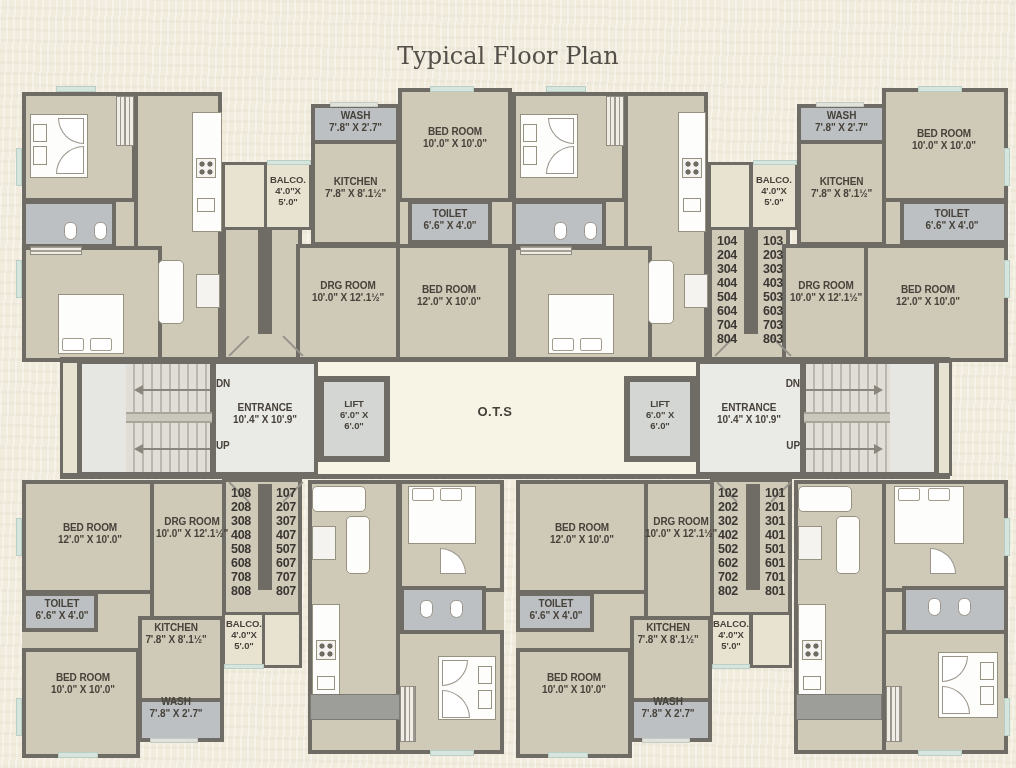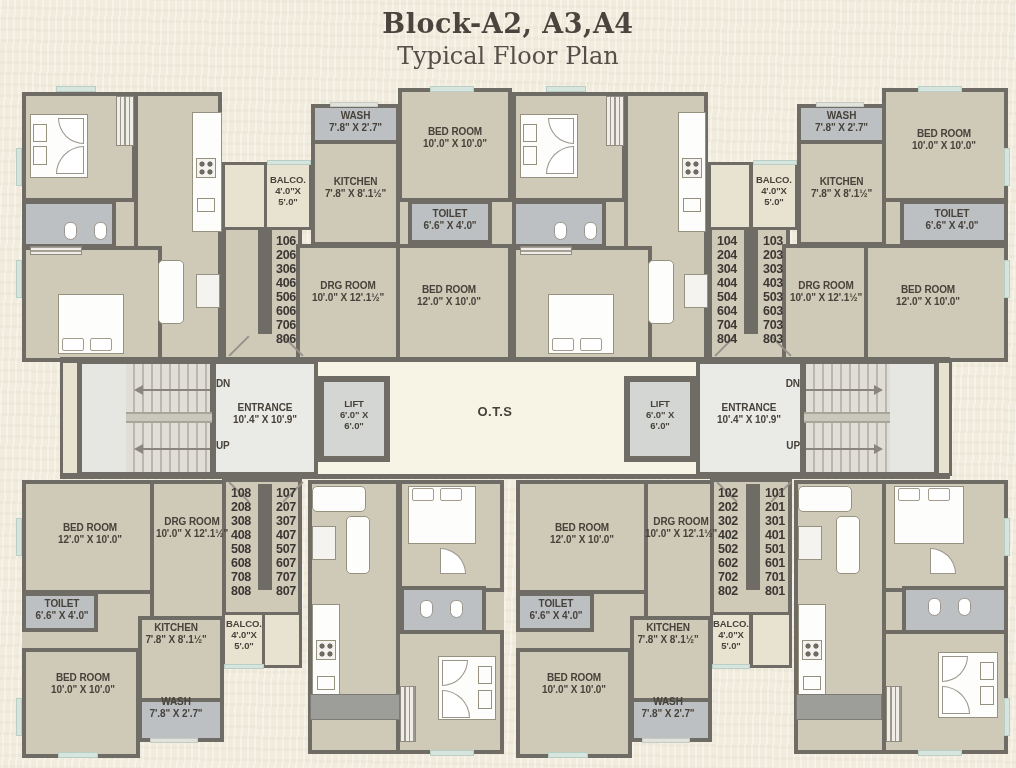--- a/index.html
+++ b/index.html
@@ -56,21 +56,20 @@
     background-image:radial-gradient(circle at 28% 28%, #6f6b62 2.2px, transparent 3px),
                      radial-gradient(circle at 72% 28%, #6f6b62 2.2px, transparent 3px),
                      radial-gradient(circle at 28% 72%, #6f6b62 2.2px, transparent 3px),
                      radial-gradient(circle at 72% 72%, #6f6b62 2.2px, transparent 3px);}
 </style>
 </head>
 <body>
 
 <div class="page">
 
-  <div class="t1">Block-A2, A3,A4</div>
   <div class="t2">Typical Floor Plan</div>
 
   <div class="room" style="left:134px;top:92px;width:88px;height:270px"></div>
   <div class="area" style="left:114px;top:200px;width:24px;height:50px"></div>
   <div class="room" style="left:22px;top:92px;width:114px;height:110px"></div>
   <div class="room gray" style="left:22px;top:200px;width:94px;height:48px"></div>
   <div class="room" style="left:22px;top:246px;width:140px;height:116px"></div>
   <div class="suite" style="left:30px;top:114px;width:58px;height:64px"></div>
   <div class="fix" style="left:33px;top:124px;width:14px;height:18px"></div>
   <div class="fix" style="left:33px;top:146px;width:14px;height:19px"></div>
@@ -84,30 +83,20 @@
   <div class="pillow" style="left:62px;top:338px;width:22px;height:13px"></div>
   <div class="pillow" style="left:90px;top:338px;width:22px;height:13px"></div>
   <div class="sofa" style="left:158px;top:260px;width:26px;height:64px"></div>
   <div class="tv" style="left:196px;top:274px;width:24px;height:34px"></div>
   <div class="counter" style="left:192px;top:112px;width:30px;height:120px"></div>
   <div class="stove" style="left:196px;top:158px;width:20px;height:20px"></div>
   <div class="fix" style="left:197px;top:198px;width:18px;height:14px"></div>
 
   <div class="room" style="left:222px;top:226px;width:80px;height:136px"></div>
   <div class="wallv" style="left:258px;top:228px;width:14px;height:106px"></div>
-  <div class="nums" style="left:272px;top:234px;width:28px">
-      <div>106</div>
-      <div>206</div>
-      <div>306</div>
-      <div>406</div>
-      <div>506</div>
-      <div>606</div>
-      <div>706</div>
-      <div>806</div>
-    </div>
   <div class="swing" style="left:238px;top:332px;transform:rotate(45deg)"></div>
   <div class="swing" style="left:292px;top:332px;transform:rotate(-45deg)"></div>
   <div class="room light" style="left:222px;top:162px;width:46px;height:68px"></div>
   <div class="room light" style="left:264px;top:162px;width:48px;height:68px"></div>
   <div class="win" style="left:267px;top:160px;width:44px;height:5px"></div>
 
   <div class="room gray" style="left:311px;top:104px;width:89px;height:40px"></div>
   <div class="room" style="left:311px;top:140px;width:89px;height:106px"></div>
   <div class="room" style="left:398px;top:88px;width:114px;height:114px"></div>
   <div class="area" style="left:398px;top:198px;width:114px;height:48px"></div>

